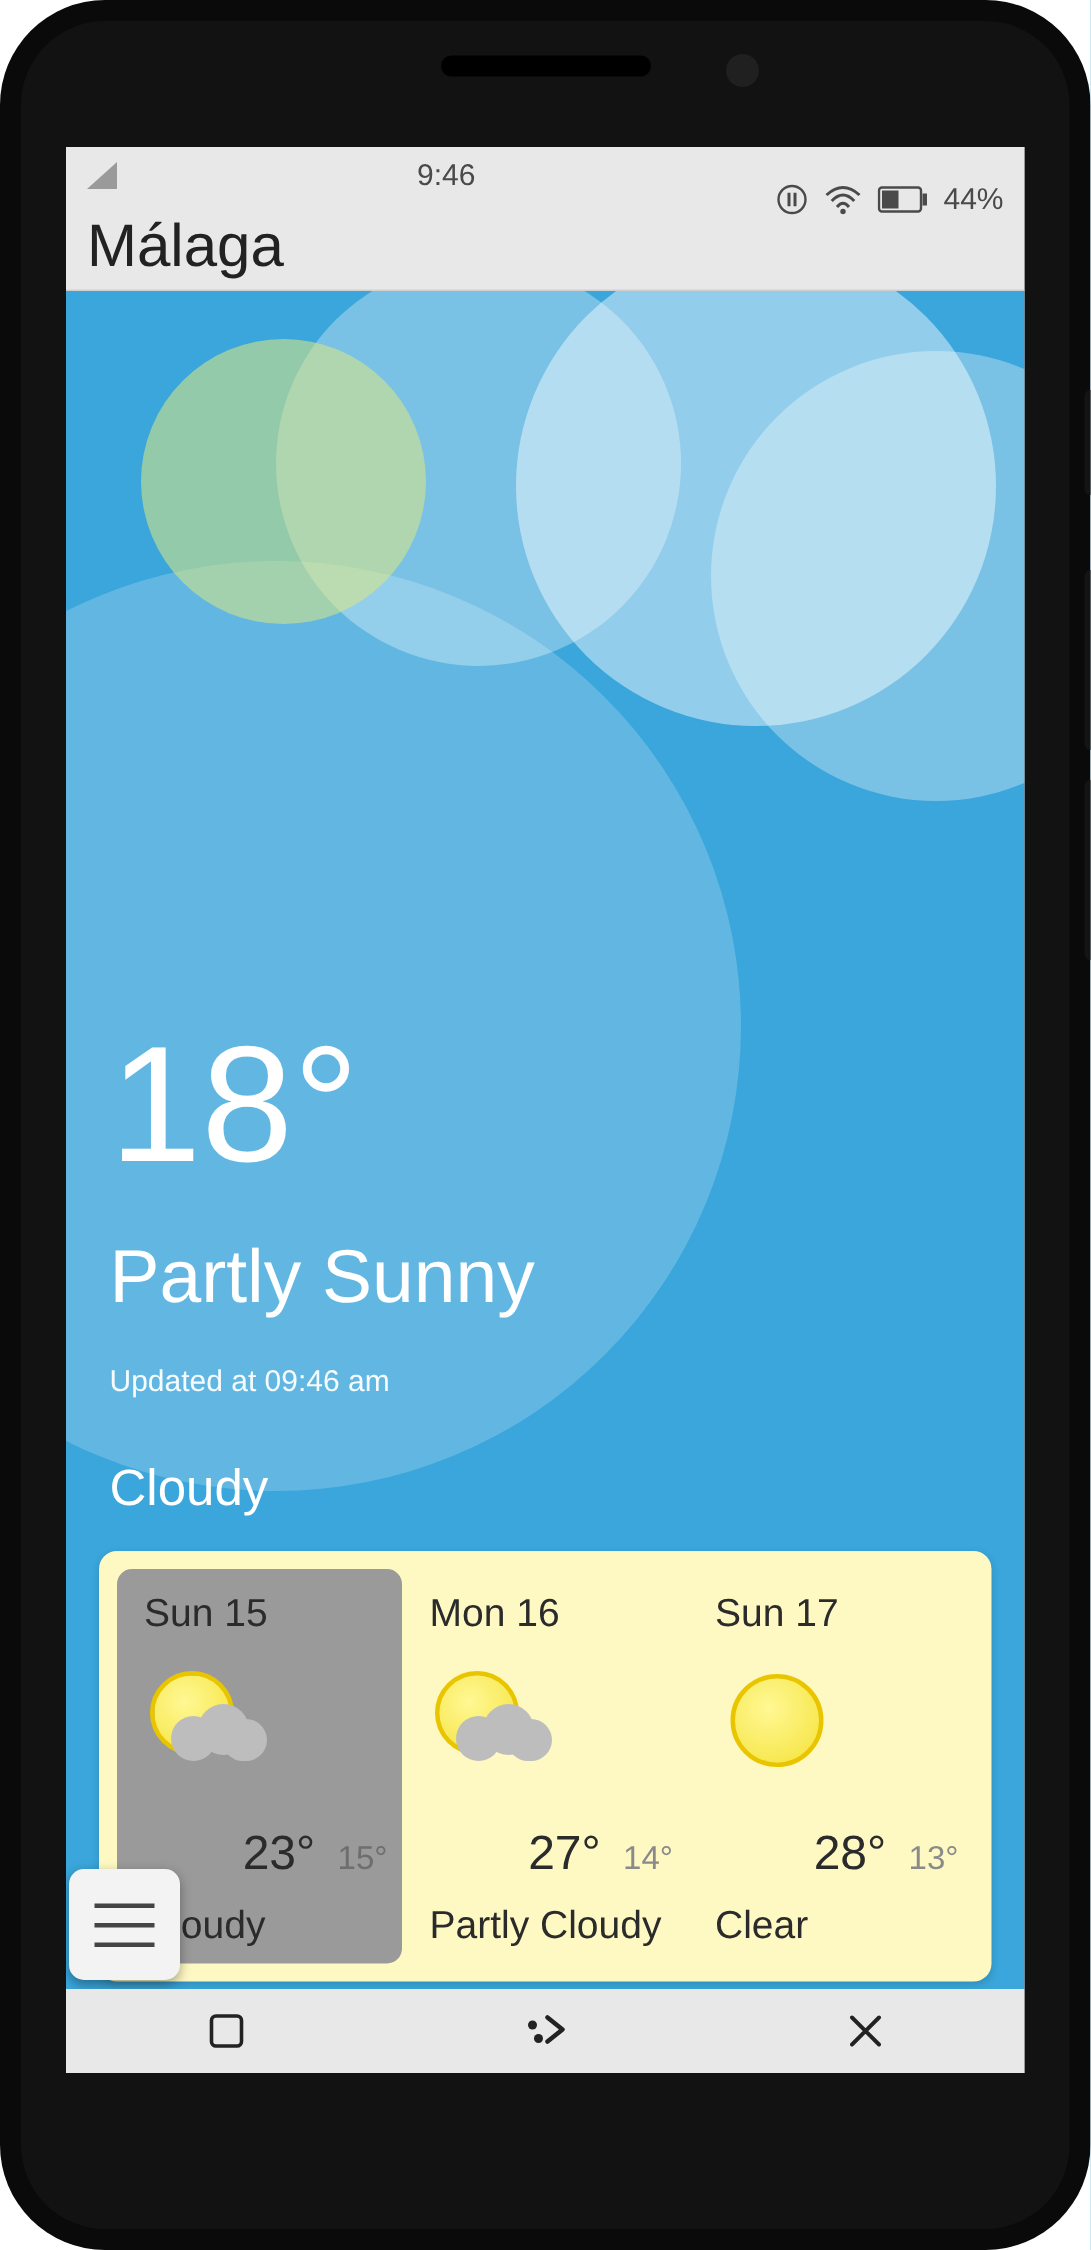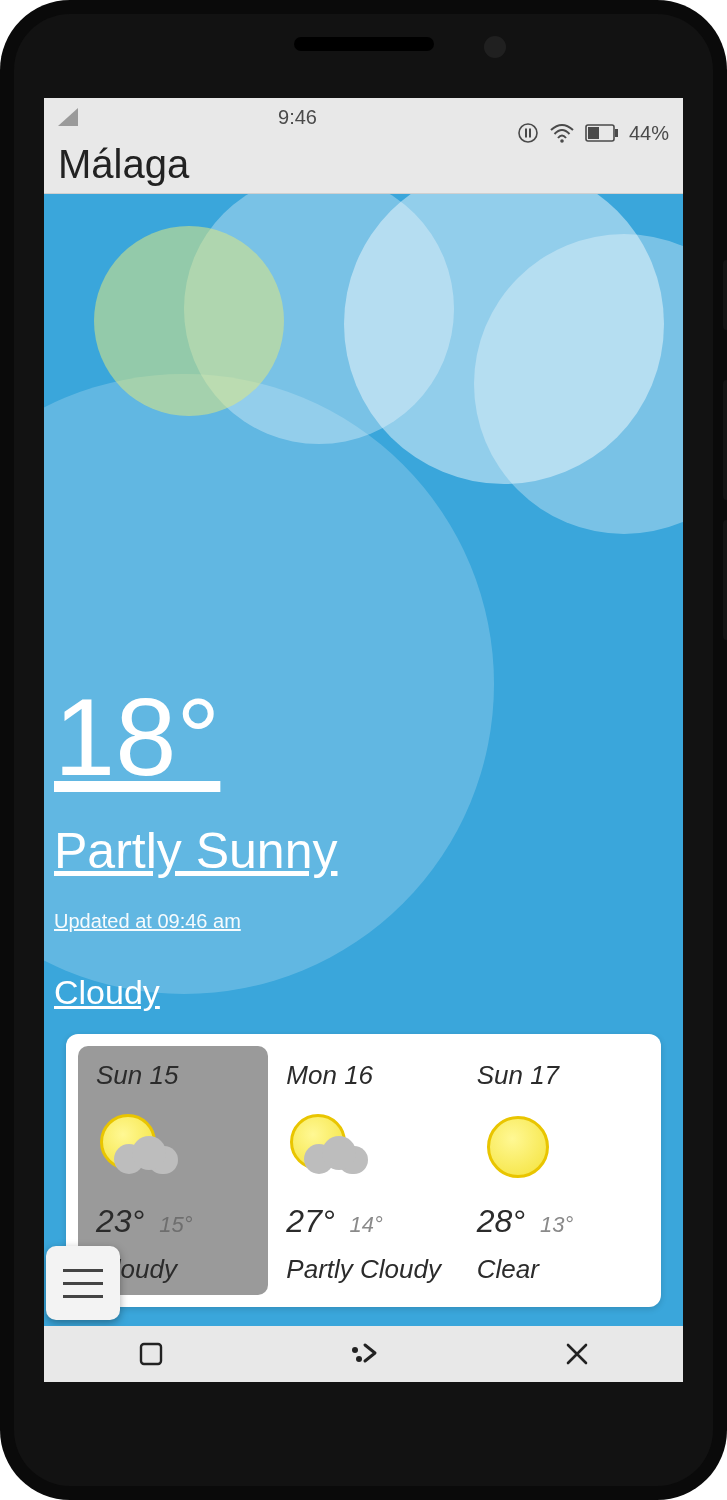--- a/index.html
+++ b/index.html
@@ -51,42 +51,41 @@
     position: relative; height: 1132px; 
     background: #3aa6db; overflow: hidden; color: #fff;
   }
   .bubble { position: absolute; border-radius: 50%; background: rgba(255,255,255,0.32); }
   .b1 { left: 50px;  top: 32px;  width: 190px; height: 190px; background: rgba(220,232,130,0.55); }
   .b2 { left: 140px; top: -20px; width: 270px; height: 270px; }
   .b3 { left: 300px; top: -30px; width: 320px; height: 320px; background: rgba(255,255,255,0.45); }
   .b4 { left: 430px; top: 40px;  width: 300px; height: 300px; }
   .b5 { left: -170px; top: 180px; width: 620px; height: 620px; background: rgba(255,255,255,0.20); }
 
-  .hero-text { position: absolute; left: 10px; top: 488px; text-decoration: underline; }
+  .hero-text { position: absolute; left: 29px; top: 488px; }
   .temp-big  { font-size: 110px; font-weight: 300; line-height: 1; }
   .cond-big  { font-size: 50px;  font-weight: 300; margin-top: 30px; text-align: right; }
   .updated   { font-size: 20px;  margin-top: 30px; opacity: 0.95; }
   .daily-lbl { font-size: 34px;  margin-top: 40px; }
 
   
   .forecast {
     position: absolute; left: 22px; right: 22px; top: 840px;
-    background: #ffffff; border-radius: 12px; padding: 12px;
+    background: #fef9c3; border-radius: 12px; padding: 12px;
     display: flex; gap: 0;
     box-shadow: 0 2px 6px rgba(0,0,0,0.15);
-    font-style: italic;
   }
   .day {
     flex: 1 1 0; padding: 14px 10px 10px 18px;
     color: #2b2b2b;
   }
   .day.selected { background: #9a9a9a; border-radius: 10px; }
   .day .d-label { font-size: 26px; margin-bottom: 14px; }
   .day .d-icon  { height: 80px; display:flex; align-items:center; }
-  .day .d-temps { font-size: 32px; margin-top: 18px; }
+  .day .d-temps { font-size: 32px; margin-top: 32px; text-align: right; }
   .day .d-low   { font-size: 22px; color: #8a8a8a; margin-left: 6px; }
   .day.selected .d-low { color: #6e6e6e; }
   .day .d-cond  { font-size: 26px; margin-top: 14px; white-space: nowrap; overflow: hidden; }
 
   
   .ic { position: relative; width: 80px; height: 70px; }
   .ic .sun {
     position:absolute; left: 4px; top: 4px; width:56px; height:56px; border-radius:50%;
     background: radial-gradient(circle at 40% 35%, #fff894, #f4e23a); border: 3px solid #e9c500;
   }

